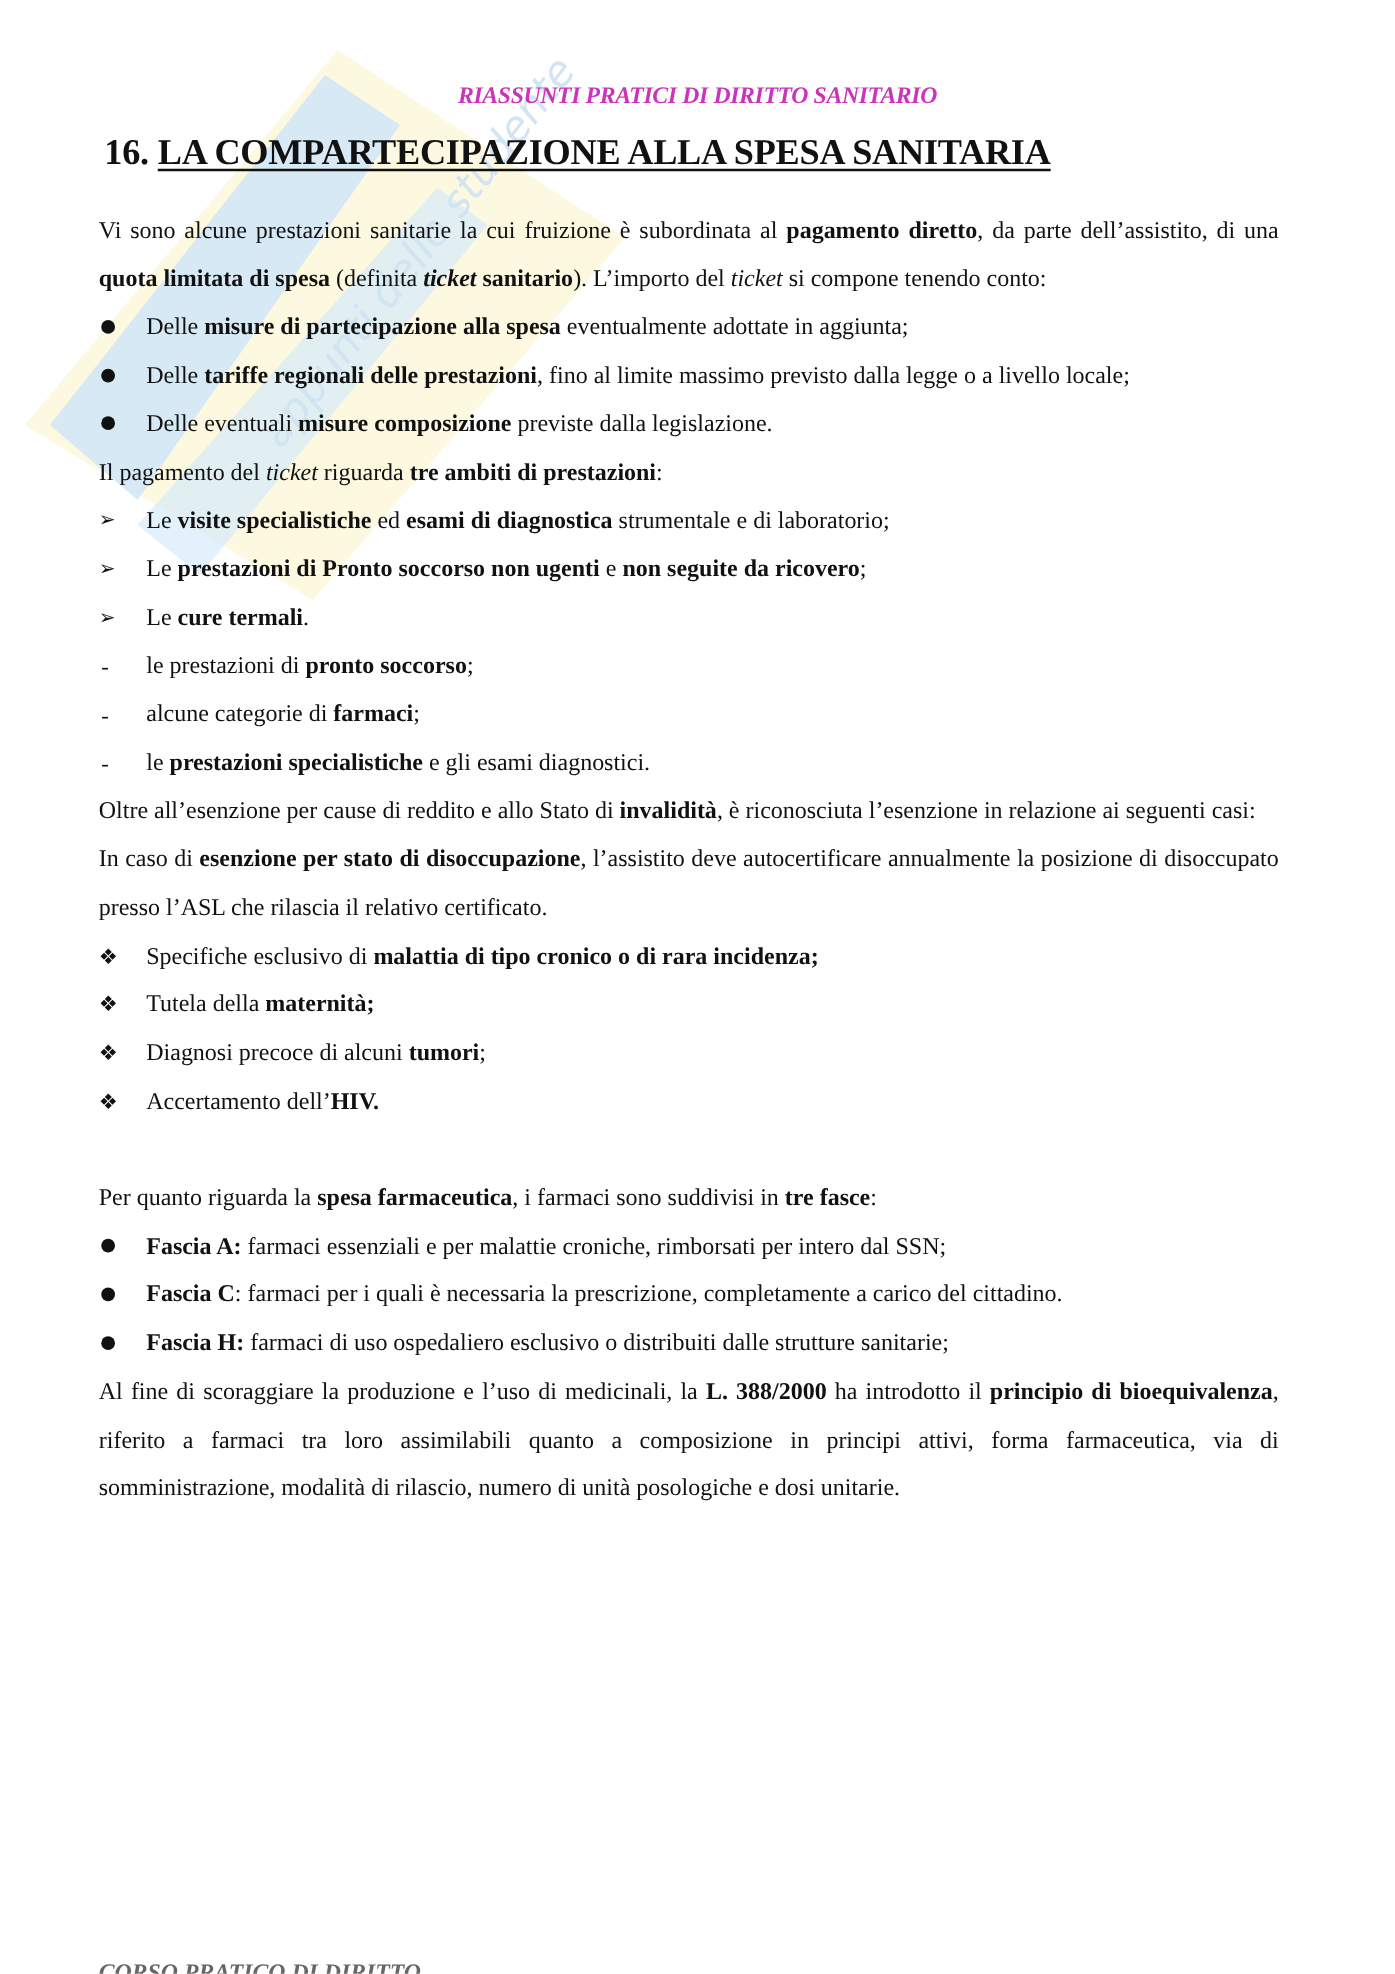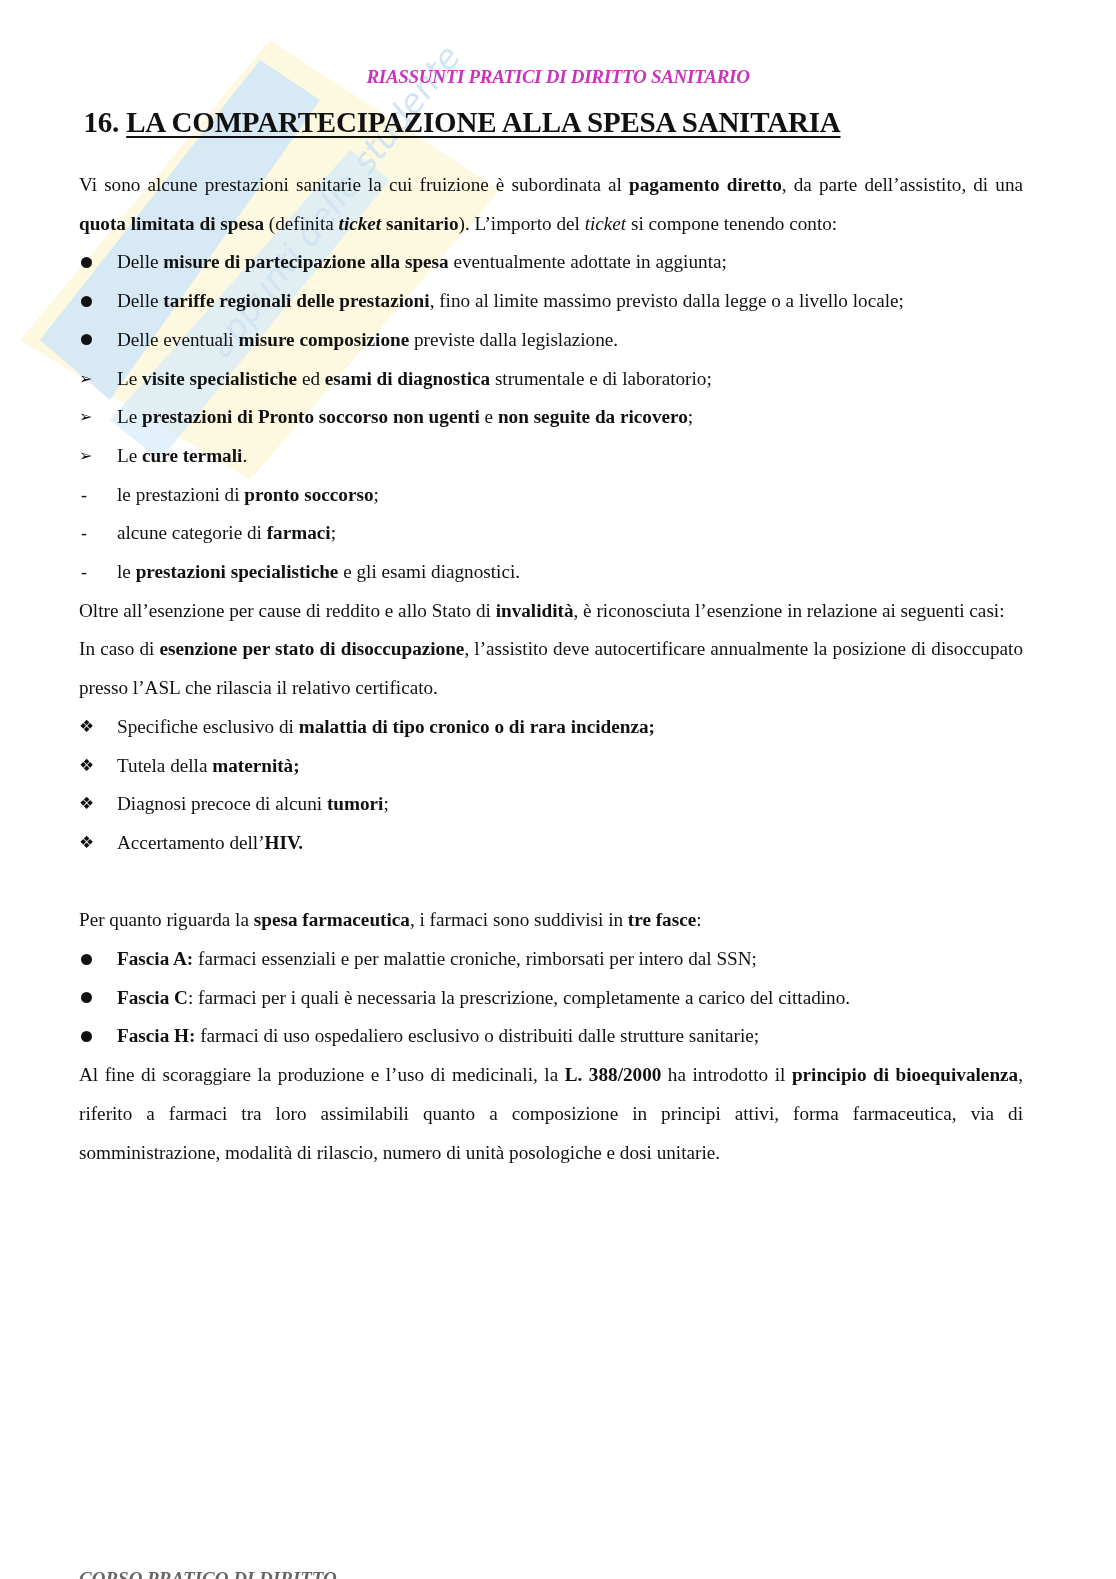--- a/index.html
+++ b/index.html
@@ -70,20 +70,21 @@
   <div class="body">
 
     <p class="p"><span>Vi sono alcune prestazioni sanitarie la cui fruizione è subordinata al </span><b>pagamento diretto</b><span>, da parte dell’assistito, di una </span><b>quota limitata di spesa</b><span> (definita </span><b><i>ticket</i></b><b> sanitario</b><span>). L’importo del </span><i>ticket</i><span> si compone tenendo conto:</span></p>
 
     <div>
       <p class="li"><span class="mark"><span class="dot"></span></span><span>Delle </span><b>misure di partecipazione alla spesa</b><span> eventualmente adottate in aggiunta;</span></p>
       <p class="li"><span class="mark"><span class="dot"></span></span><span>Delle </span><b>tariffe regionali delle prestazioni</b><span>, fino al limite massimo previsto dalla legge o a livello locale;</span></p>
       <p class="li"><span class="mark"><span class="dot"></span></span><span>Delle eventuali </span><b>misure composizione</b><span> previste dalla legislazione.</span></p>
     </div>
 
+    <p class="p last-left"><span>Il pagamento del </span><i>ticket</i><span> riguarda </span><b>tre ambiti di prestazioni</b><span>:</span></p>
 
     <div>
       <p class="li"><span class="mark arrow">➢</span><span>Le </span><b>visite specialistiche</b><span> ed </span><b>esami di diagnostica</b><span> strumentale e di laboratorio;</span></p>
       <p class="li"><span class="mark arrow">➢</span><span>Le </span><b>prestazioni di Pronto soccorso non ugenti</b><span> e </span><b>non seguite da ricovero</b><span>;</span></p>
       <p class="li"><span class="mark arrow">➢</span><span>Le </span><b>cure termali</b><span>.</span></p>
     </div>
 
 
 
     <div>

